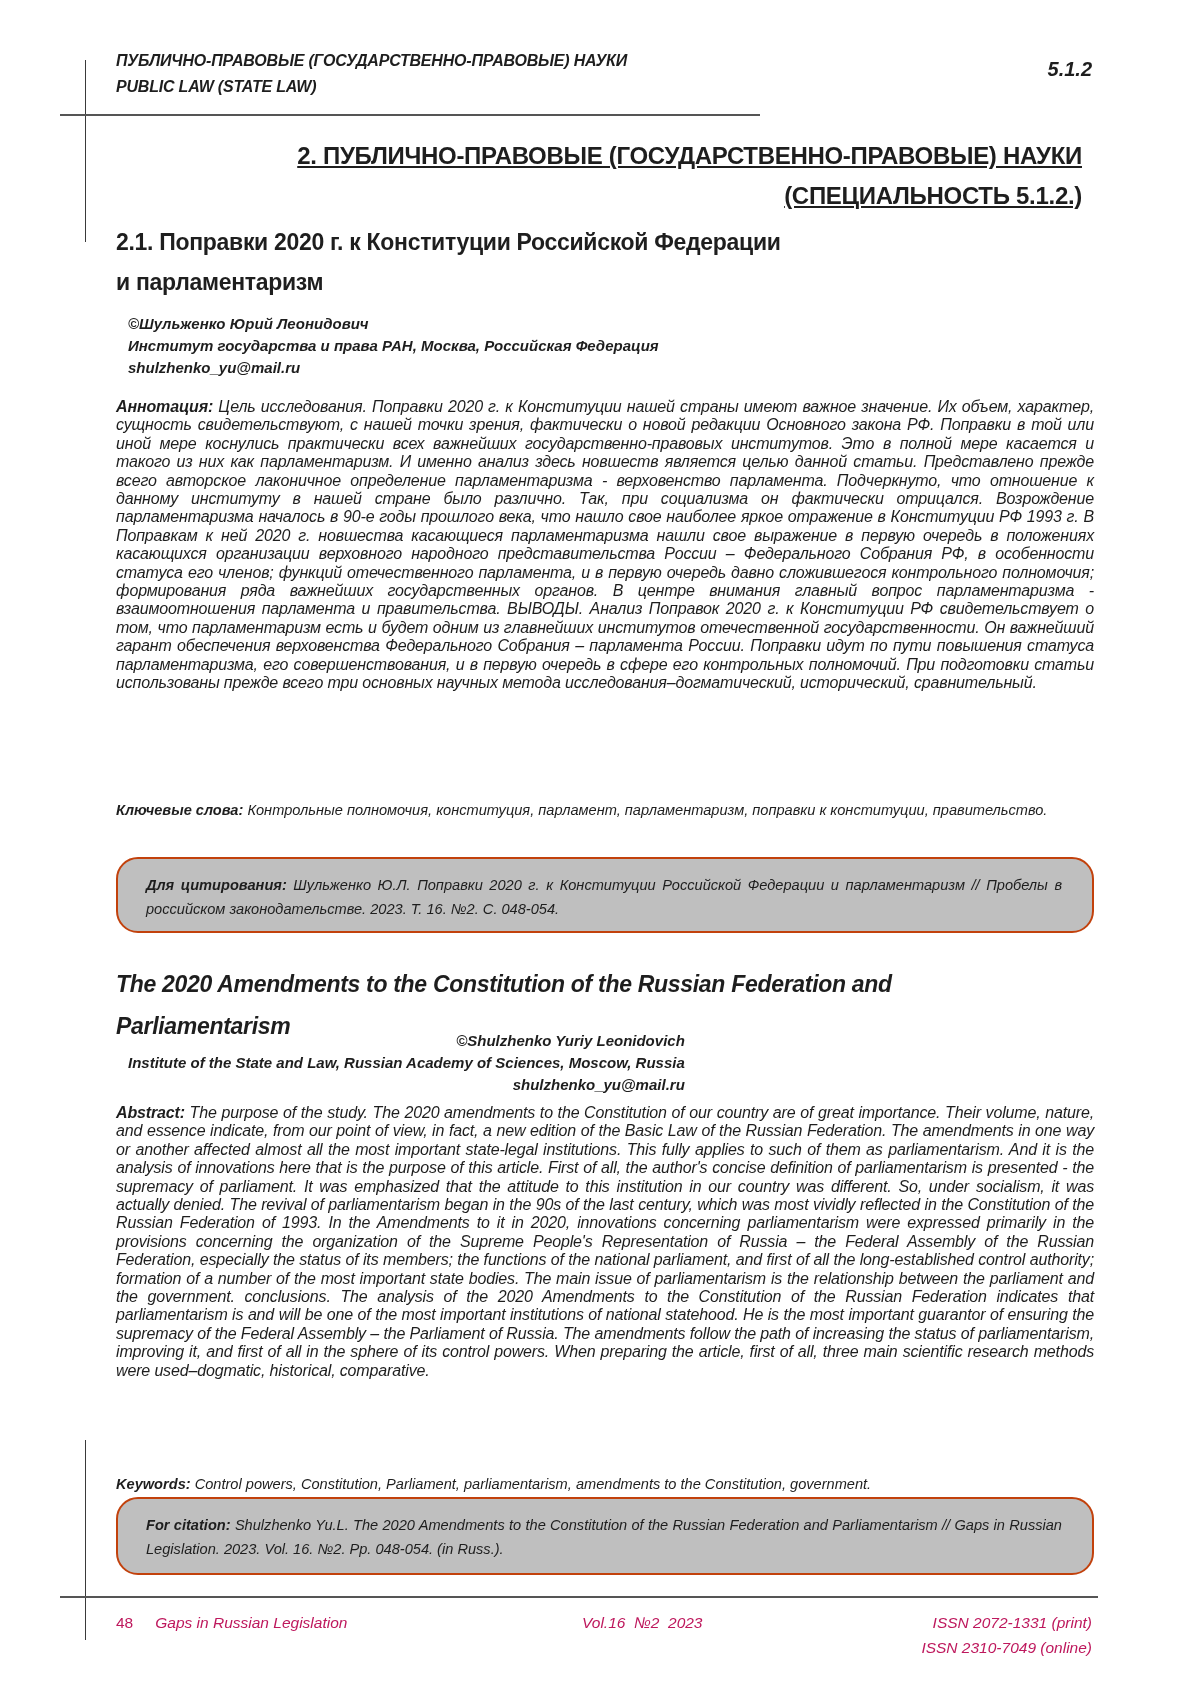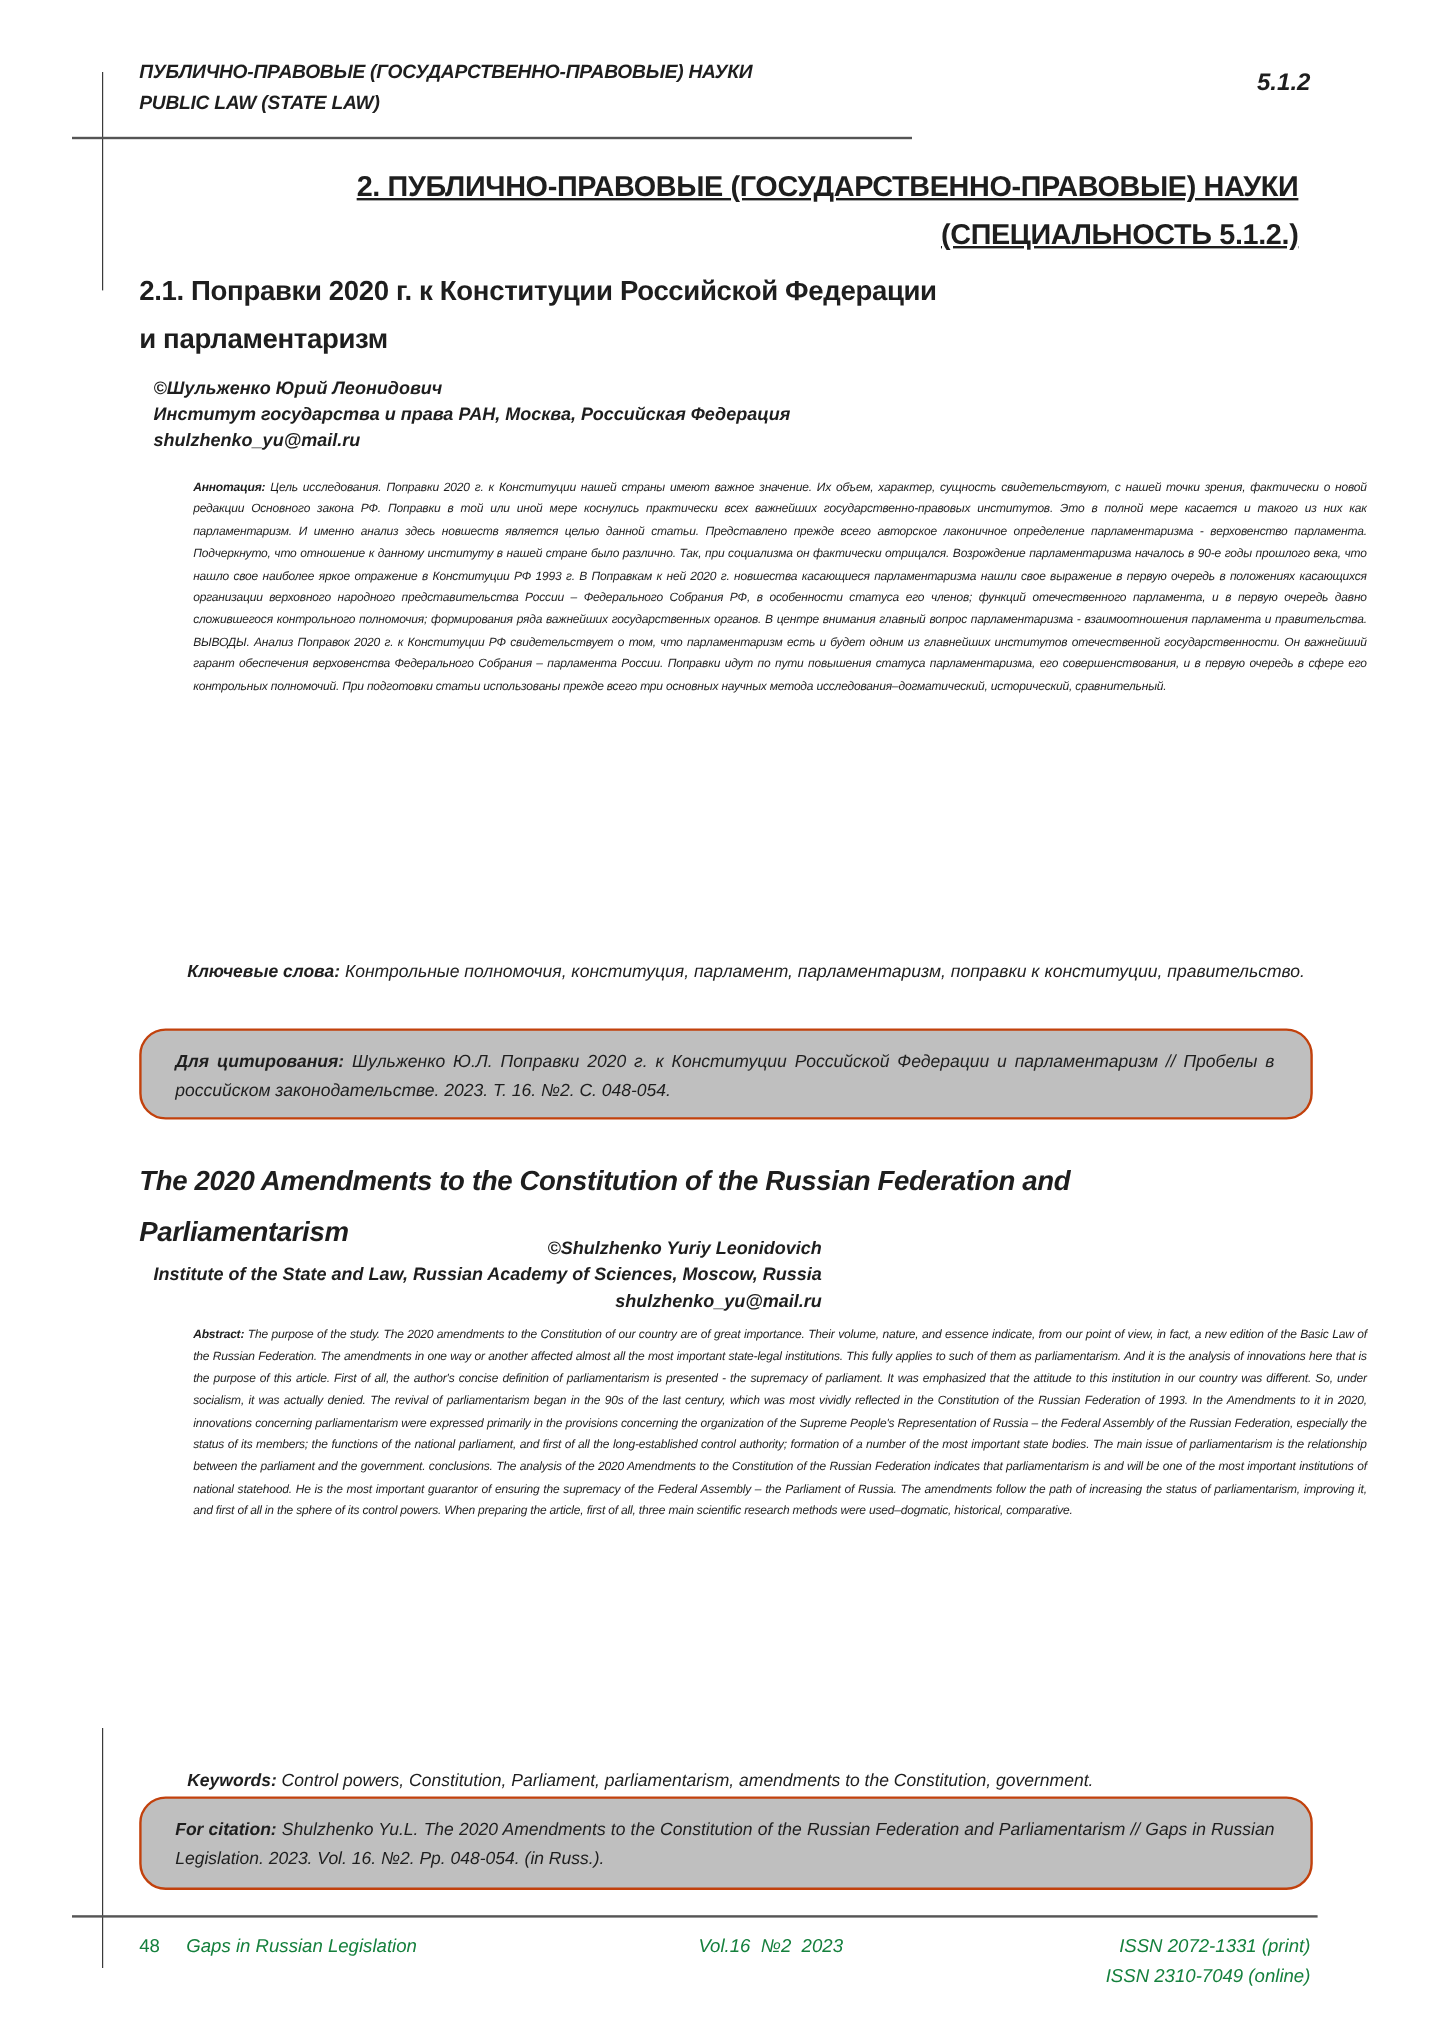--- a/index.html
+++ b/index.html
@@ -84,42 +84,40 @@
       line-height: 22px;
       margin-left: 12px;
     }
     .author-block.ru { top: 313px; }
     .author-block.en { top: 1030px; text-align: right; }
 
     .abstract {
       position: absolute;
       left: 116px;
       width: 978px;
-      font-size: 10px;
+      font-size: 16px;
       font-style: italic;
       line-height: 18.4px;
       text-align: justify;
       letter-spacing: -0.15px;
-      margin-left: 45px;
     }
     .abstract.ru { top: 398px; }
     .abstract.en { top: 1104px; }
     .abstract .label, .keywords .label, .citation .label {
       font-weight: bold;
     }
 
     .keywords {
       position: absolute;
       left: 116px;
       width: 978px;
       font-size: 14.6px;
       font-style: italic;
       line-height: 25px;
       text-align: justify;
-      margin-left: 40px;
     }
     .keywords.ru { top: 798px; }
     .keywords.en { top: 1472px; }
 
     .citation {
       position: absolute;
       left: 116px;
       width: 978px;
       box-sizing: border-box;
       background: #bfbfbf;
@@ -146,21 +144,21 @@
       letter-spacing: -0.3px;
       margin-top: 19px;
     }
 
     .footer {
       position: absolute;
       top: 1610px;
       font-size: 15.5px;
       font-style: italic;
       line-height: 25px;
-      color: #15803d;
+      color: #be185d;
     }
     .footer.left { left: 116px; }
     .footer.left .page-num { font-style: normal; margin-right: 22px; }
     .footer.center { left: 582px; }
     .footer.right { right: 108px; text-align: right; }
   </style>
 </head>
 <body>
 
 <div class="vline top"></div>

